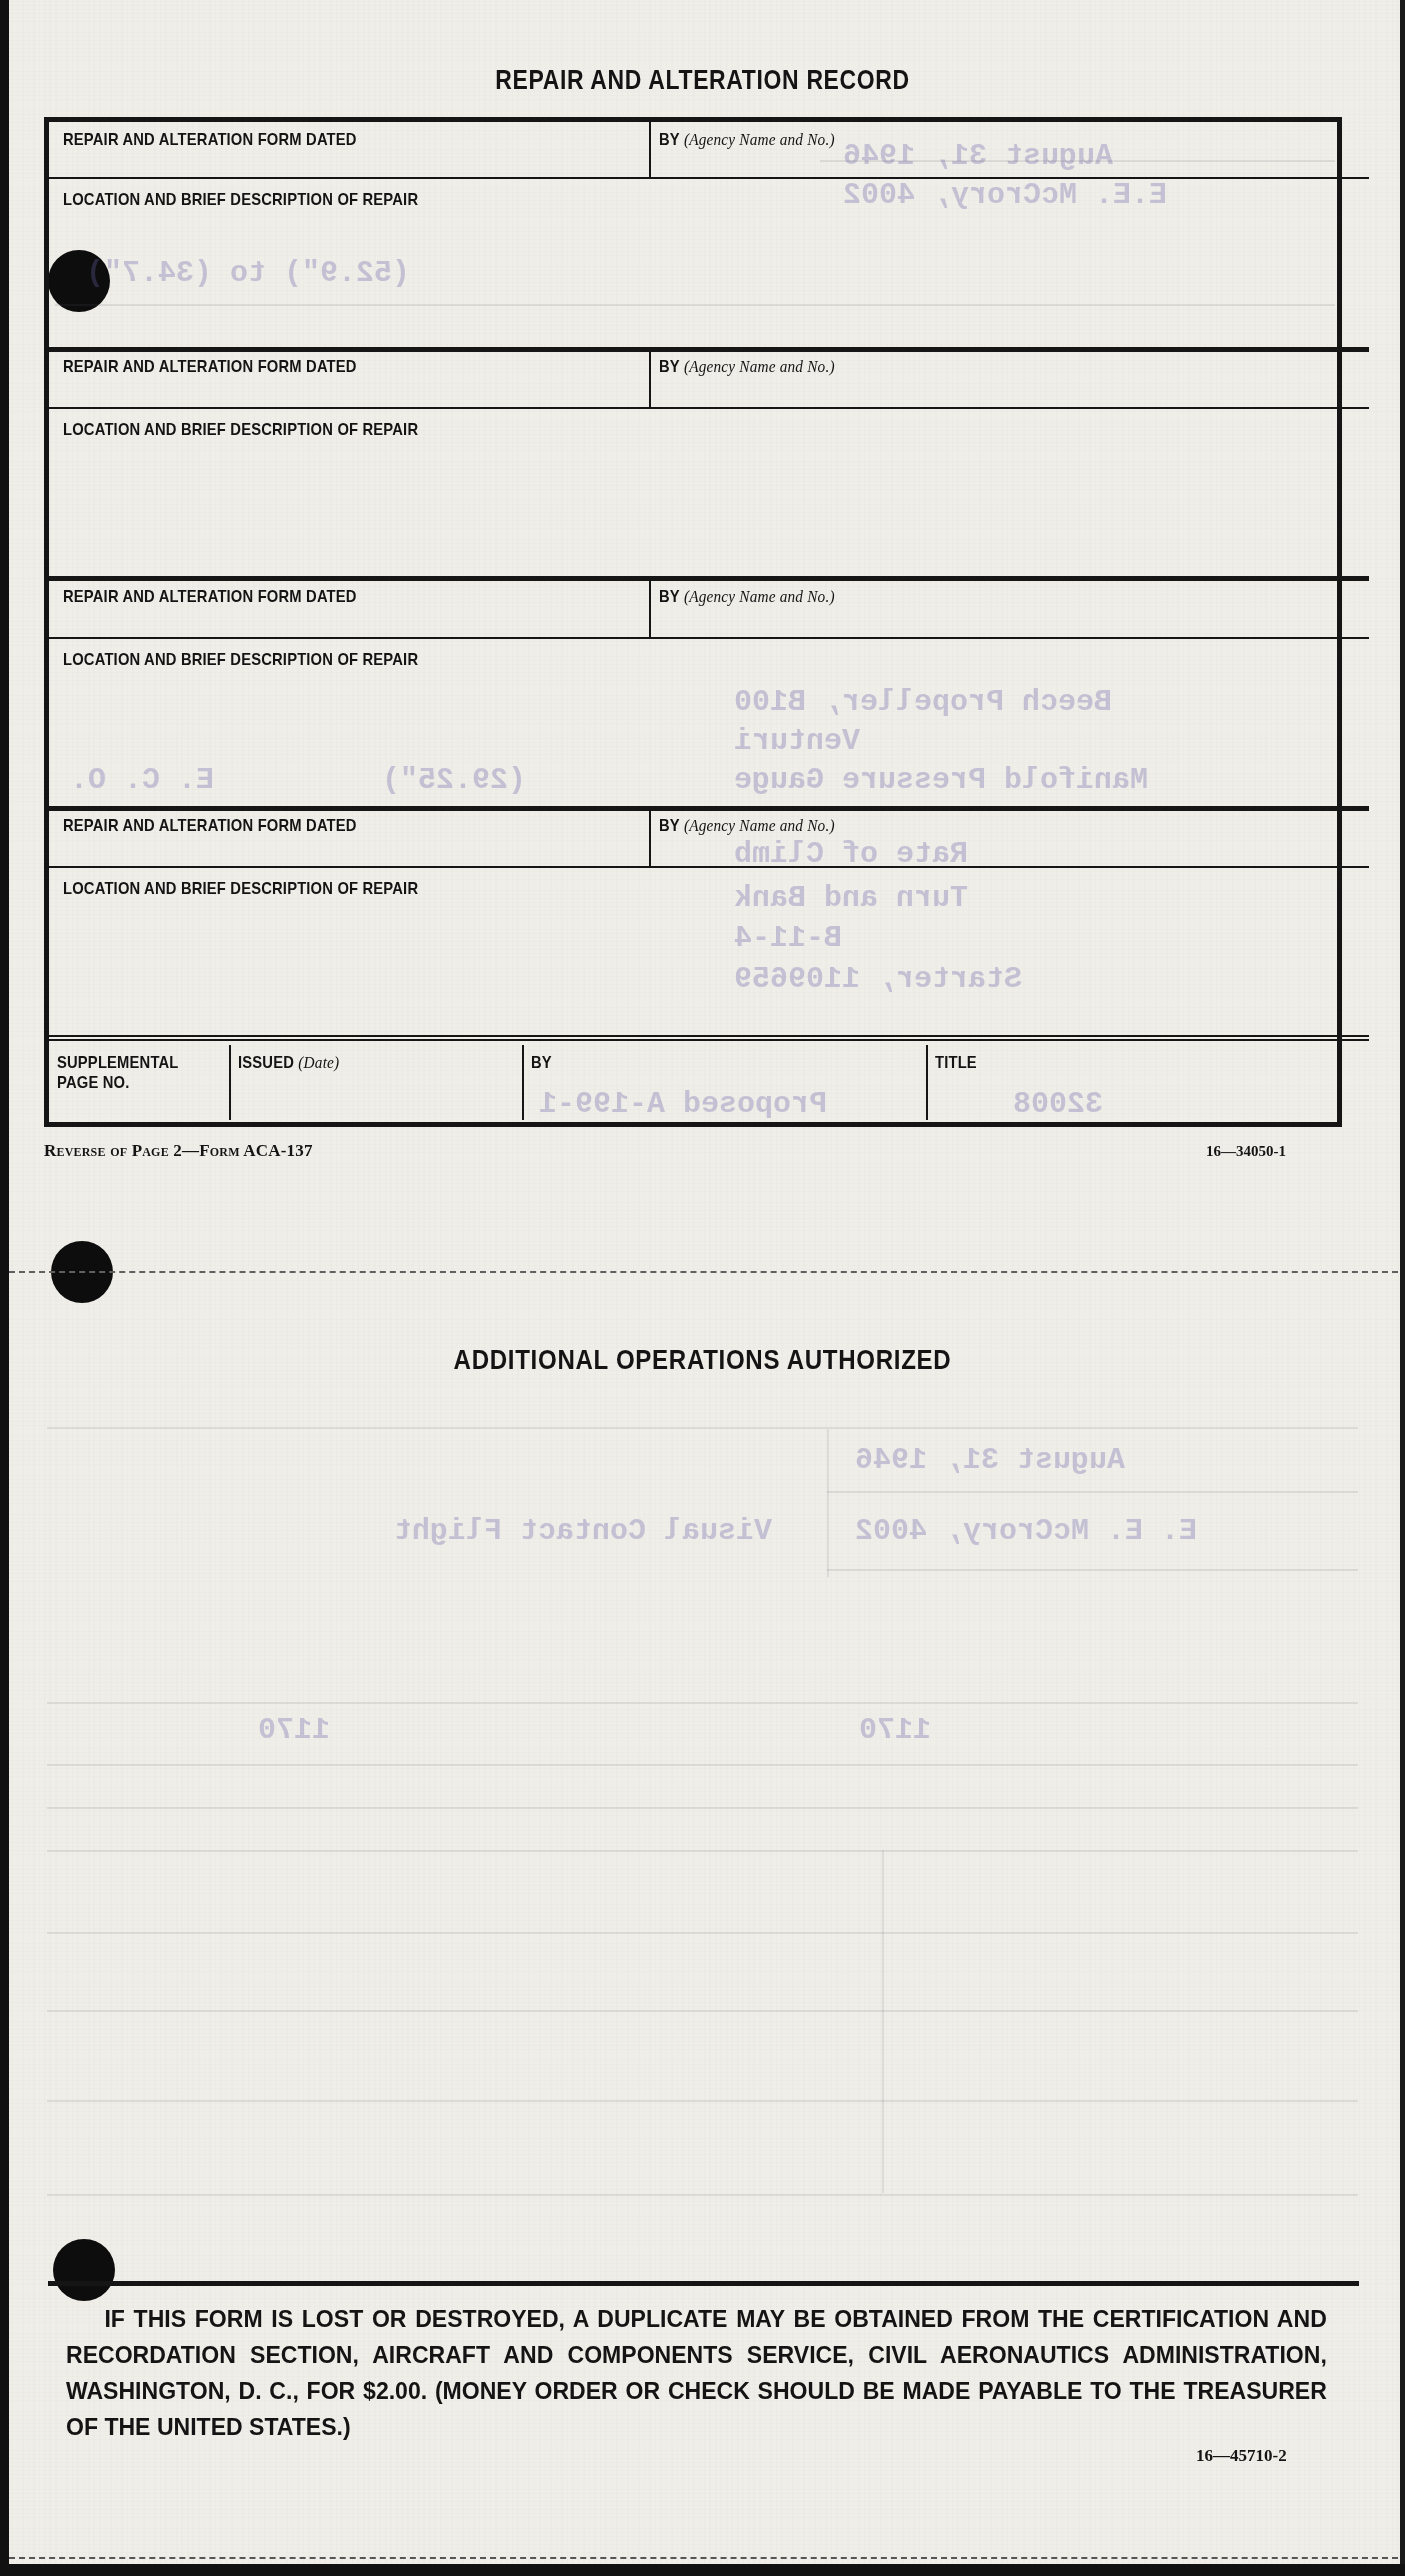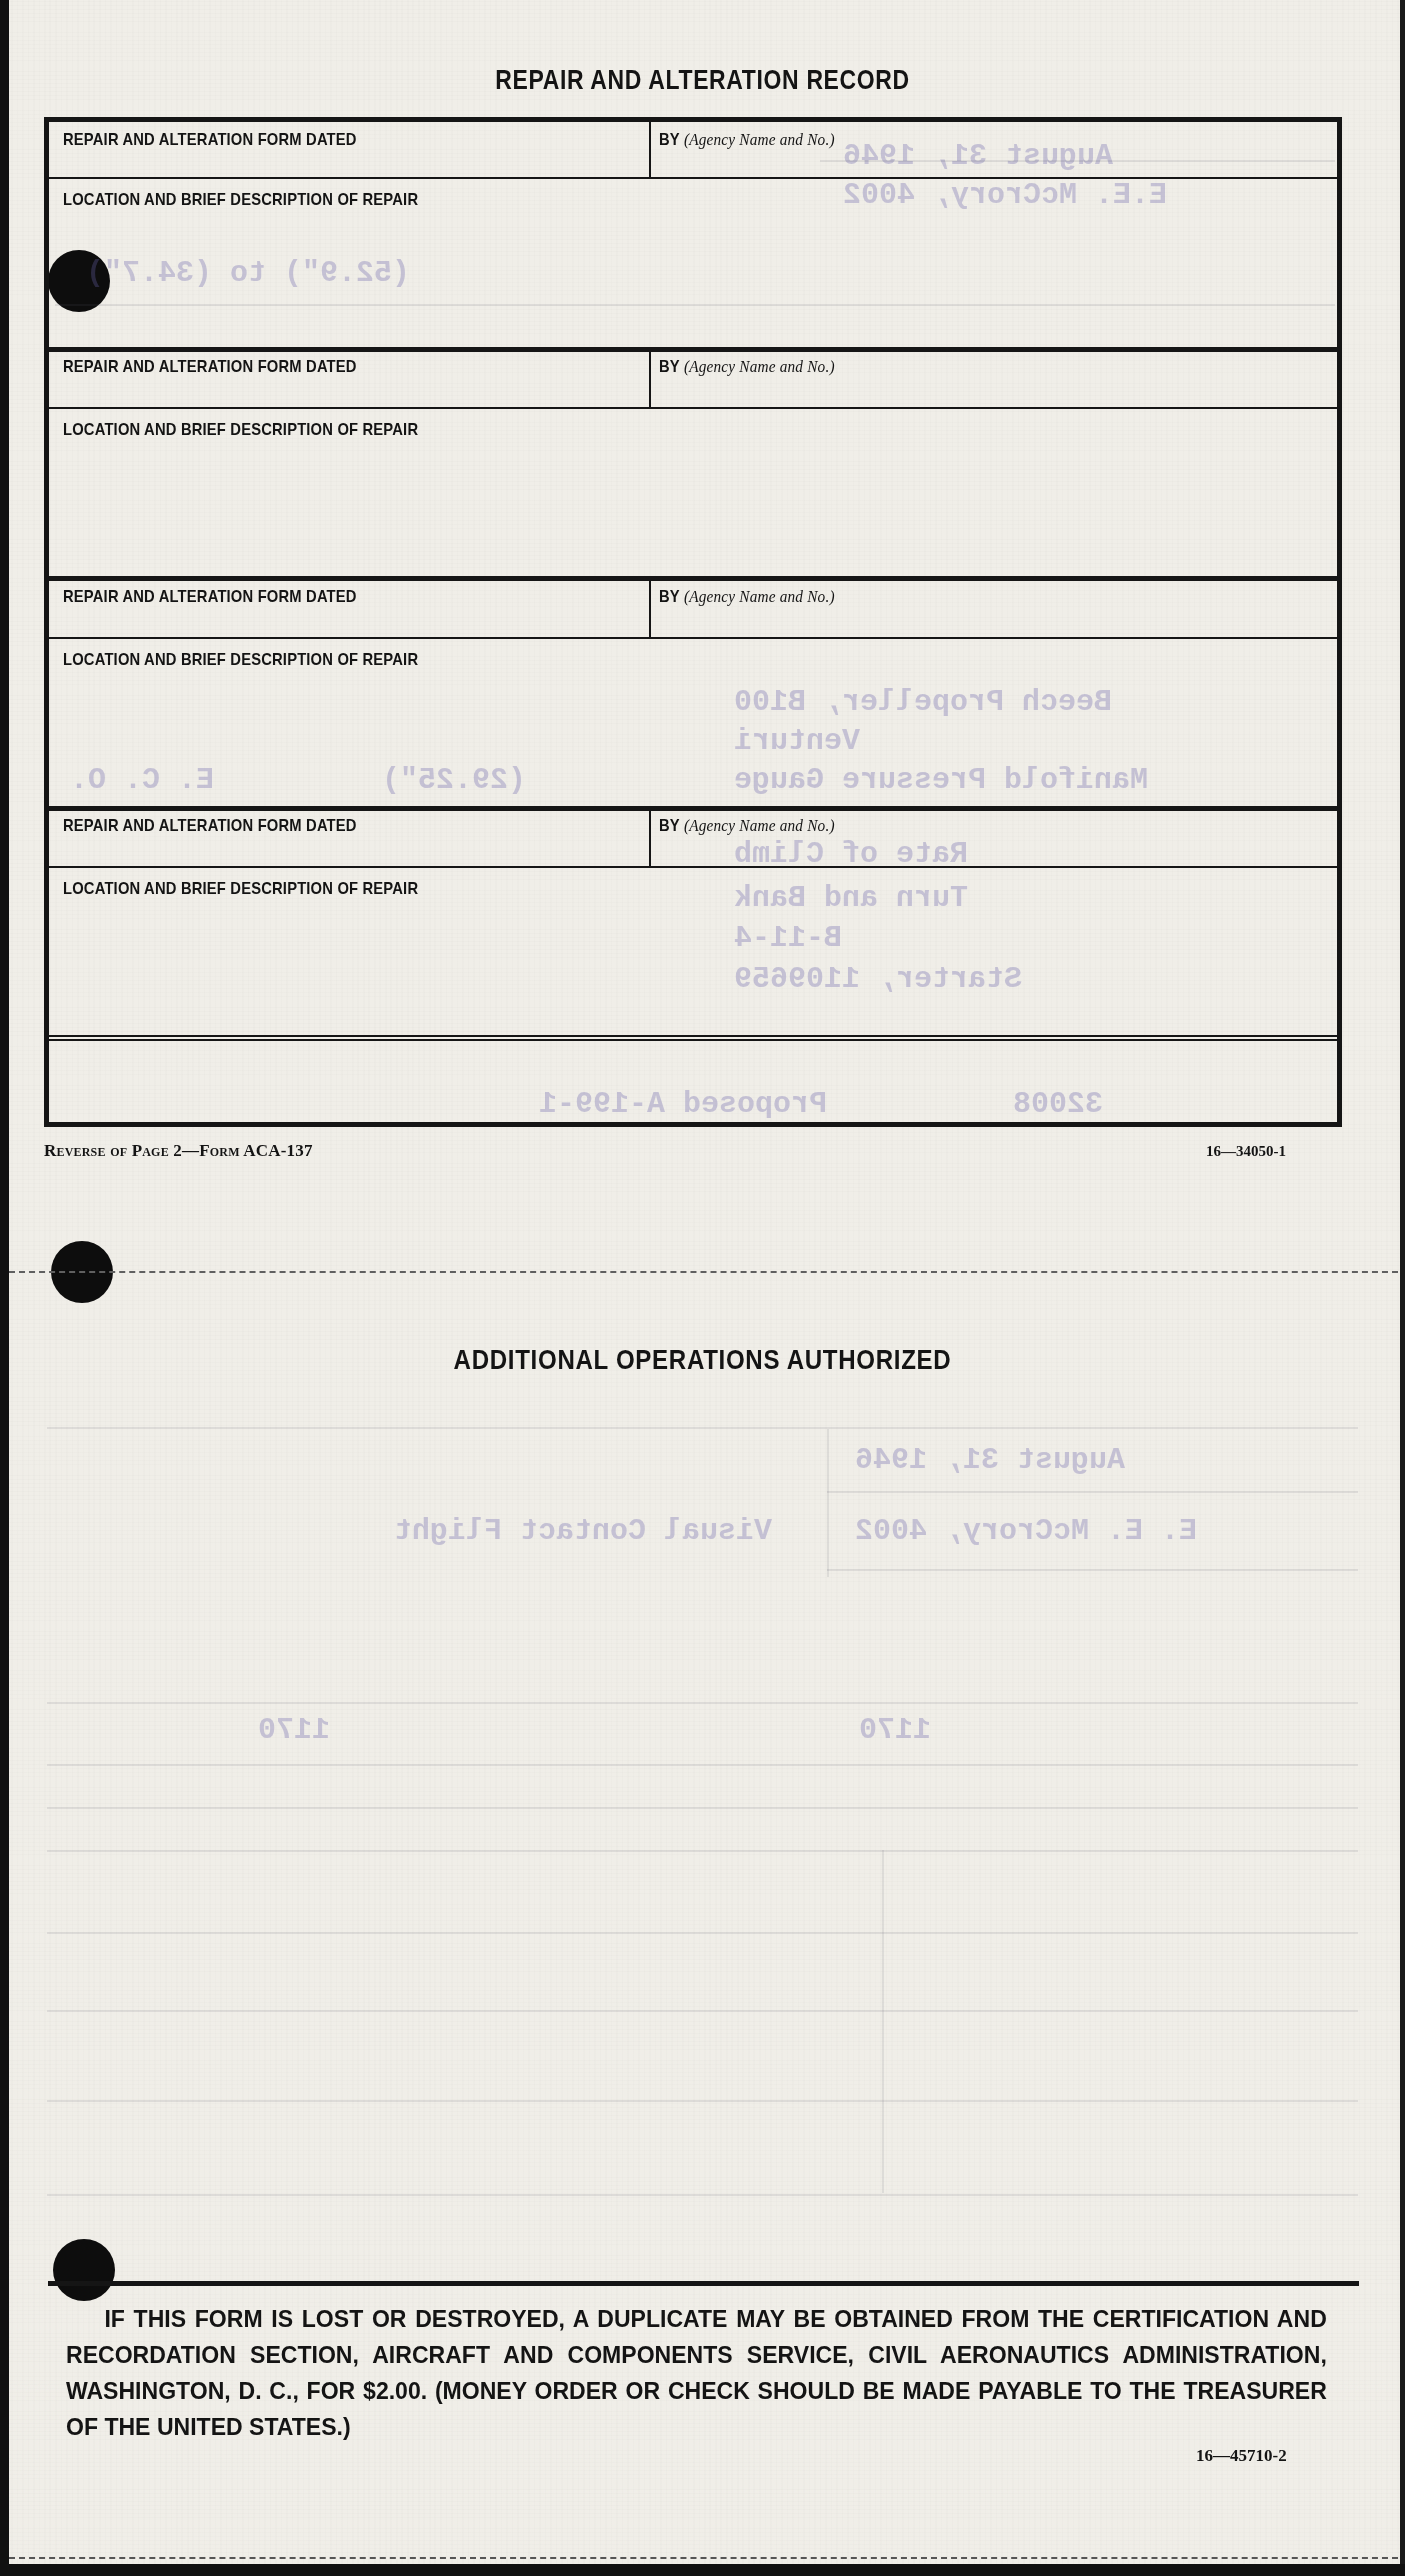--- a/index.html
+++ b/index.html
@@ -26,21 +26,21 @@
     .title {
       position: absolute; top: 64px; left: 0; width: 1405px; text-align: center;
       font-family: "Liberation Sans", sans-serif; font-weight: bold; font-size: 28px;
       letter-spacing: 0.8px; transform: scaleX(0.82); transform-origin: center;
     }
 
     .form-box {
       position: absolute; left: 44px; top: 117px; width: 1298px; height: 1010px;
       border: 5.5px solid #151515; box-sizing: border-box;
     }
-    .section { position: absolute; left: 0; width: 100%; }
+    .section { position: absolute; left: 0; width: 100%; padding-left: 32px; }
     .hline { position: absolute; left: 0; width: 100%; background: #161616; }
     .vline { position: absolute; width: 2.3px; background: #161616; }
     .label {
       position: absolute; font-weight: bold; font-size: 16.4px; white-space: nowrap;
       transform: scaleX(0.9); transform-origin: left top; letter-spacing: 0.2px;
     }
     .label .italic { font-family: "Liberation Serif", serif; font-style: italic; font-weight: normal; font-size: 17px; }
     .label .by { font-weight: bold; }
 
     .ghost {
@@ -189,20 +189,35 @@
     </div>
     <div class="hline" style="top:56px; height:2.3px;"></div>
     <div class="label" style="left:14px; top:69px;">LOCATION AND BRIEF DESCRIPTION OF REPAIR</div>
     <div class="hline" style="top:225px; height:1.6px;"></div>
     <div class="hline" style="top:229px; height:1.6px;"></div>
   </div>
   <div style="position:absolute; left:0; top:720px; width:597px; height:25px;"></div>
   <div style="position:absolute; left:603px; top:720px; width:684px; height:25px;"></div>
   <div style="position:absolute; left:0; top:782px; width:1286px; height:130px;"></div>
 
+  <div class="section" style="top:920px; height:80px;">
+    <div class="label" style="left:7.8px; top:11px; line-height:19.5px;">
+      <div>SUPPLEMENTAL</div>
+      <div>PAGE NO.</div>
+    </div>
+    <div class="vline" style="left:180px; top:3.1px; height:75px;"></div>
+    <div class="label" style="left:189px; top:11px;">
+      <span>ISSUED</span>
+      <span class="italic">(Date)</span>
+    </div>
+    <div class="vline" style="left:473px; top:3.1px; height:75px;"></div>
+    <div class="label" style="left:482px; top:11px;">BY</div>
+    <div class="vline" style="left:877px; top:3.1px; height:75px;"></div>
+    <div class="label" style="left:886px; top:11px;">TITLE</div>
+  </div>
   <div style="position:absolute; left:0; top:968px; width:178px; height:30px;"></div>
   <div style="position:absolute; left:183px; top:968px; width:289px; height:30px;"></div>
   <div style="position:absolute; left:476px; top:968px; width:399px; height:30px;"></div>
   <div style="position:absolute; left:880px; top:968px; width:407px; height:30px;"></div>
 </div>
 
 <div class="footer-left">Reverse of Page 2—Form ACA-137</div>
 <div class="footer-right">16—34050-1</div>
 
 <div class="perforation"></div>

